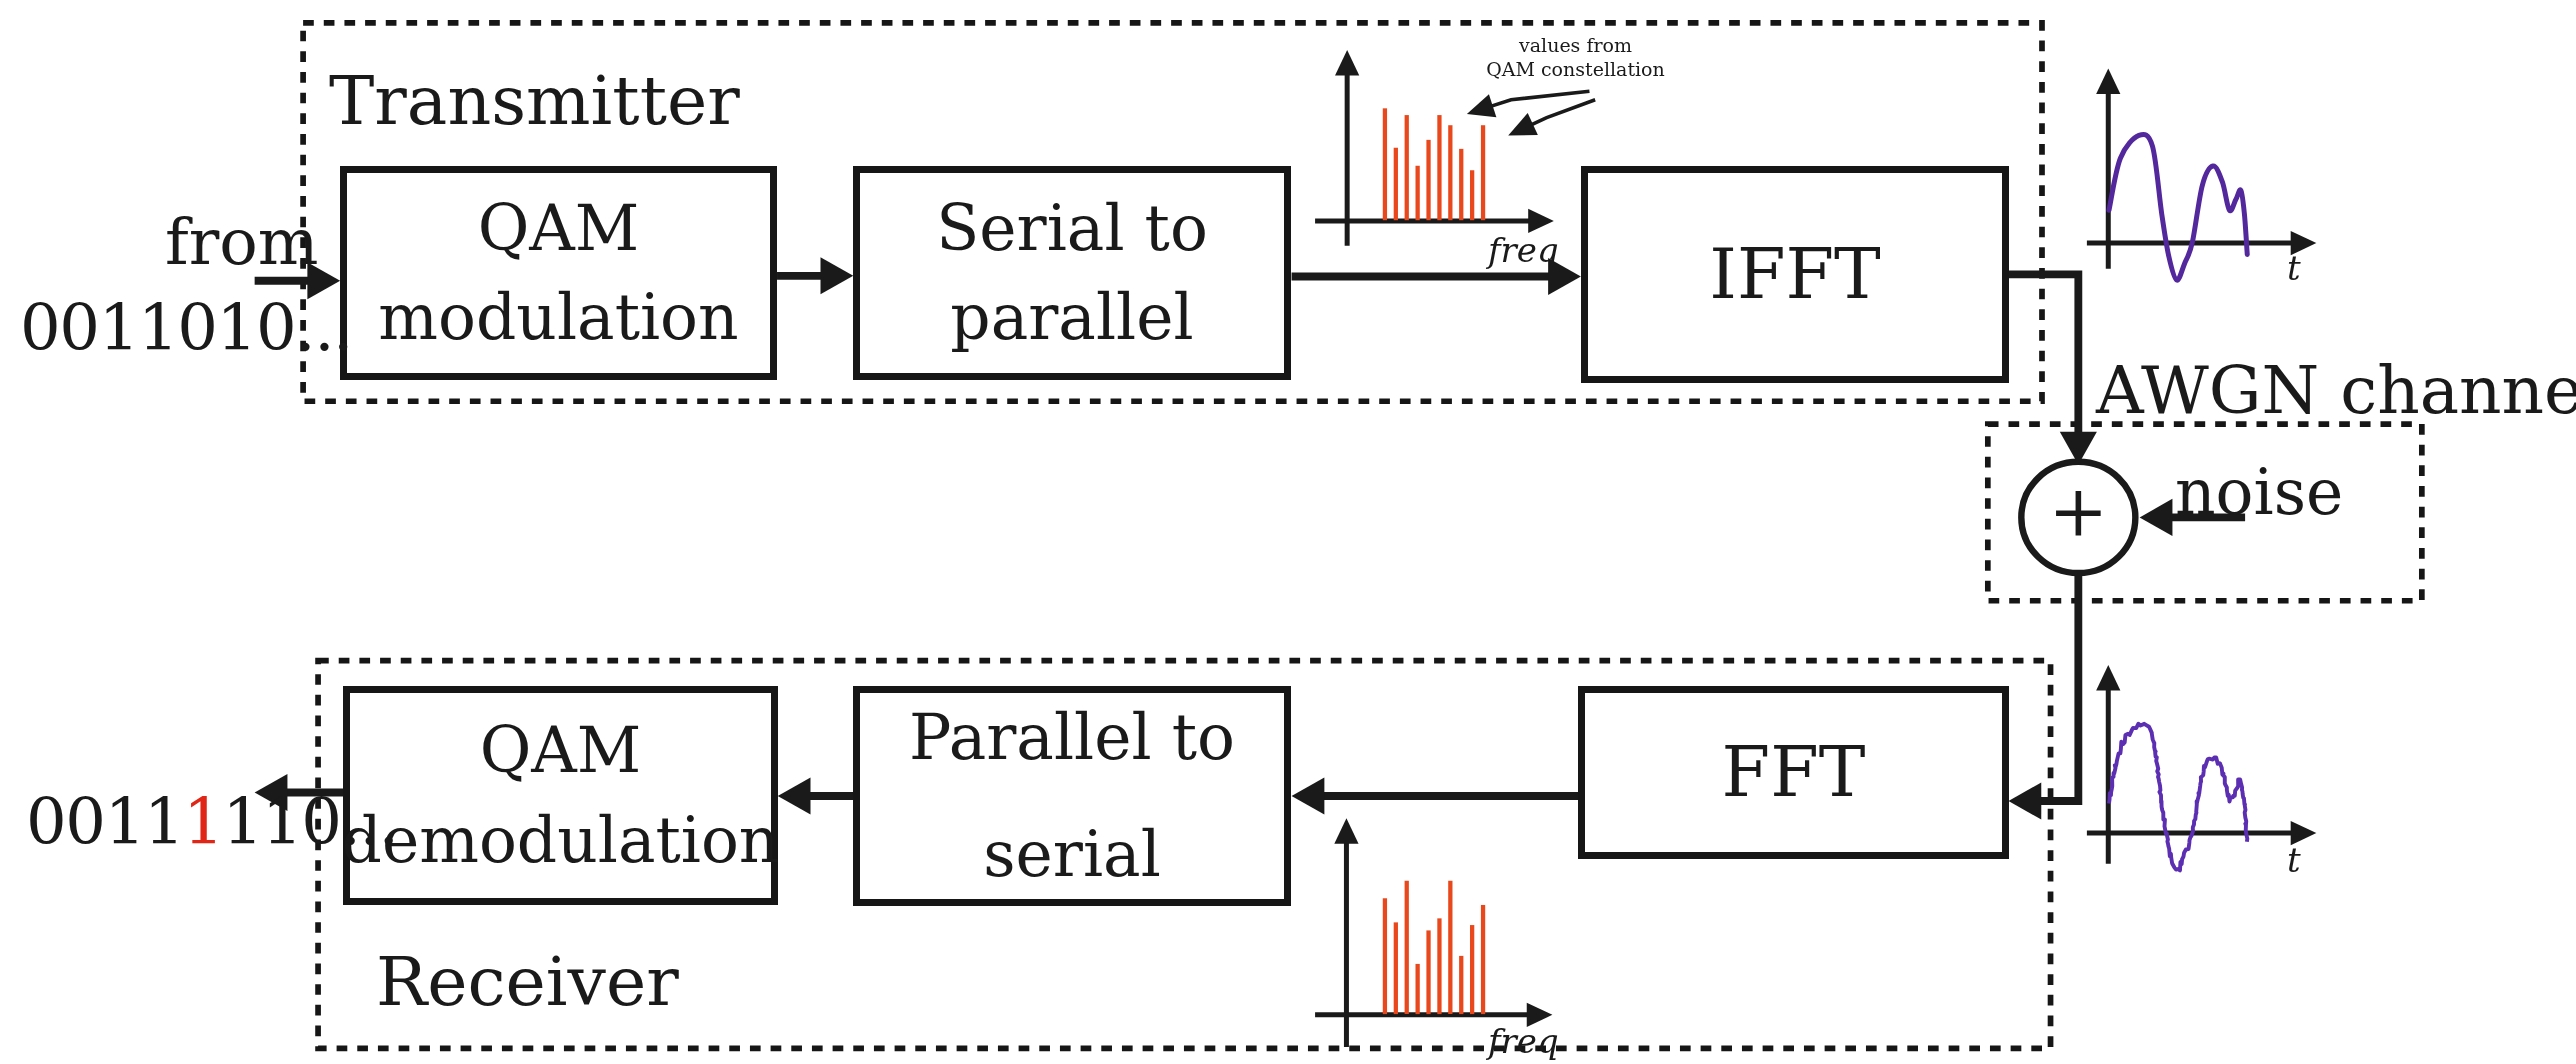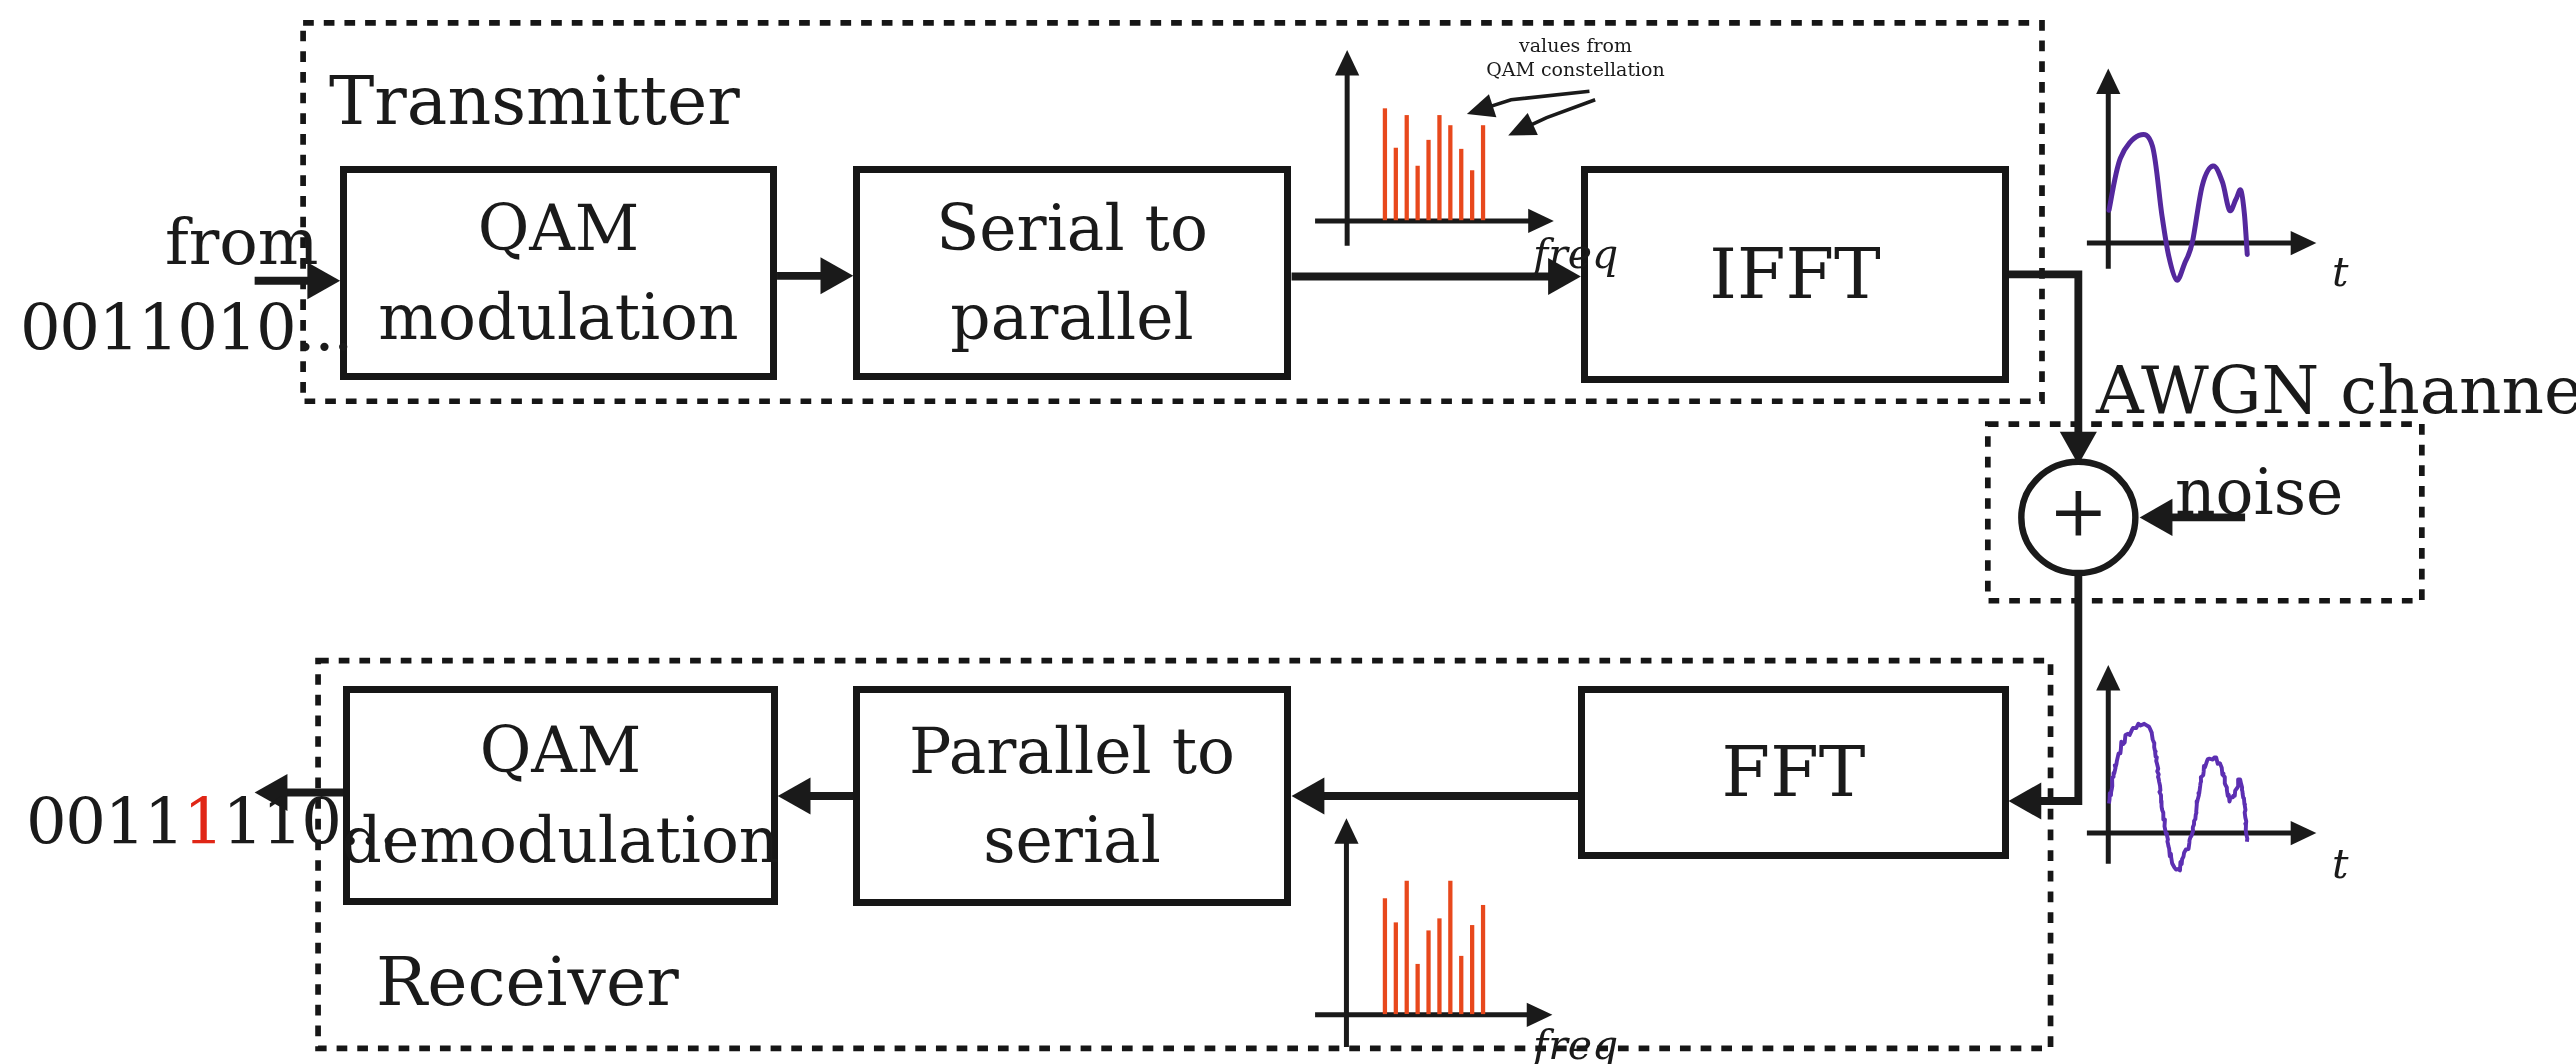--- a/index.html
+++ b/index.html
@@ -9,21 +9,21 @@
   .block{position:absolute;box-sizing:border-box;border:7.1px solid #161616;background:#ffffff;
          display:flex;flex-direction:column;align-items:center;justify-content:center;
          text-align:center;font-size:63px;line-height:1.42;z-index:2;}
   .block.big{font-size:70px;}
   .lbl{position:absolute;white-space:nowrap;z-index:3;}
   .section-title{font-size:68px;}
   .awgn-title{font-size:66px;}
   .bits{font-size:64px;letter-spacing:-1.4px;}
   .side-label{font-size:64px;}
   .noise{font-size:63px;}
-  .axis-lbl{font-style:italic;font-size:41px;margin-left:45px;}
+  .axis-lbl{font-style:italic;font-size:34px;}
   .note{font-size:19px;text-align:center;line-height:1.25;white-space:normal;width:371px;}
   .err{color:#e02616;}
 </style>
 </head>
 <body>
 
 <div id="canvas">
 
   <svg id="fig" width="2576" height="1064" viewBox="0 0 3614 1493">
       <rect x="425" y="32" width="2440" height="531" fill="none" stroke="#161616" stroke-width="8" stroke-dasharray="15,14"></rect>
@@ -125,21 +125,21 @@
     <span>parallel</span>
   </div>
   <div class="block big" style="left:1581px;top:166px;width:428px;height:217px;">
     <span>IFFT</span>
   </div>
 
   <div class="block" style="left:343px;top:686px;width:435px;height:219px;">
     <span>QAM</span>
     <span>demodulation</span>
   </div>
-  <div class="block" style="left:853px;top:686px;width:438px;height:220px;">
+  <div class="block" style="left:853px;top:686px;width:438px;height:220px;justify-content:space-between;">
     <span>Parallel to</span>
     <span>serial</span>
   </div>
   <div class="block big" style="left:1578px;top:686px;width:431px;height:173px;">
     <span>FFT</span>
   </div>
 
 </div>
 
 

